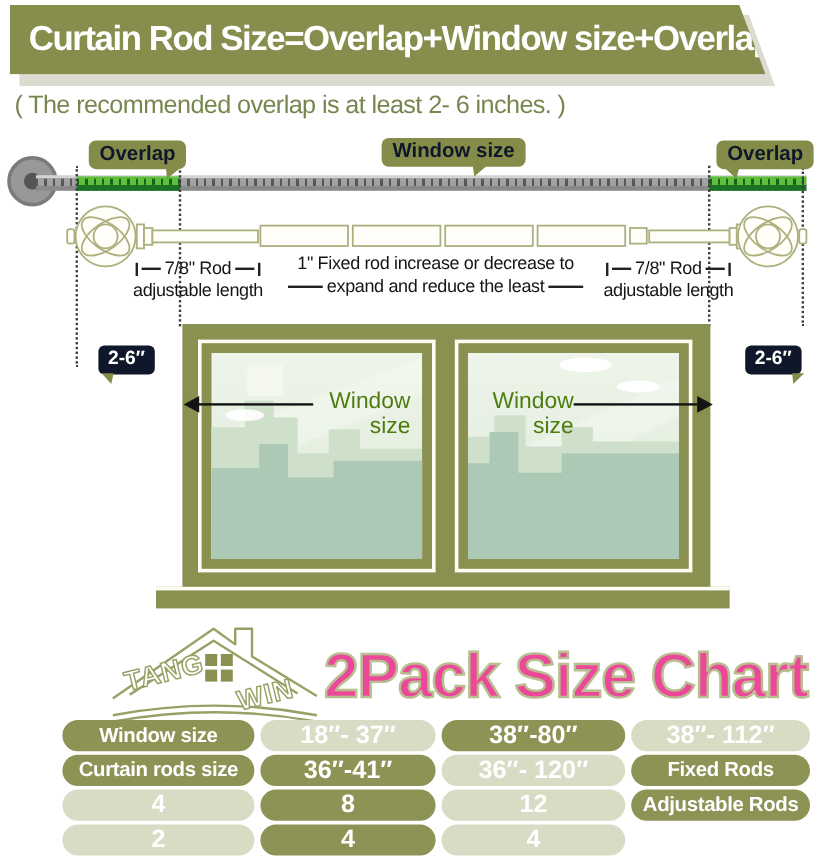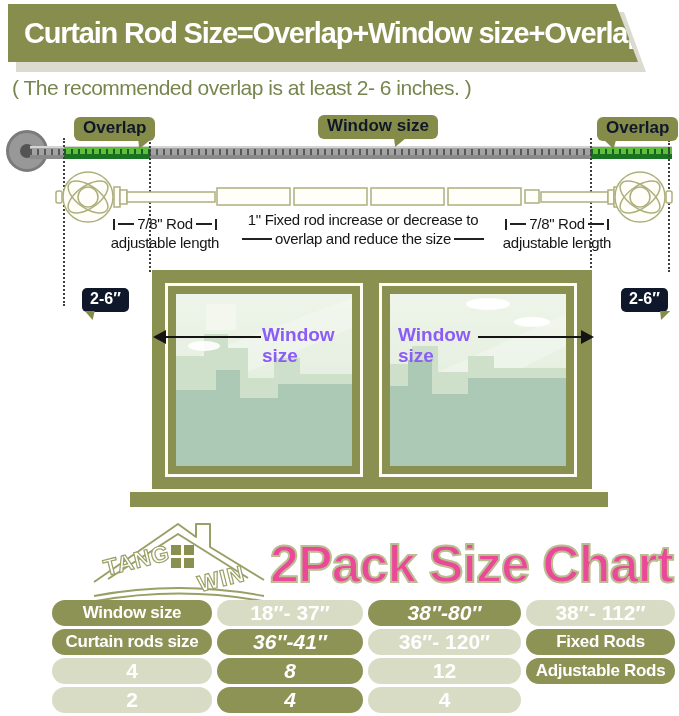--- a/index.html
+++ b/index.html
@@ -57,33 +57,33 @@
   .gap-badge{position:absolute;background:#0f172a;color:#fff;font-weight:bold;font-size:16px;
     padding:2px 8px 4px;border-radius:5px;}
   .gap-badge::after{content:"";position:absolute;top:95%;width:0;height:0;border:5px solid transparent;border-top:9px solid #858c4a;}
   .gap-badge.gl::after{left:10%;transform:skewX(18deg);}
   .gap-badge.gr::after{left:76%;transform:skewX(-24deg);}
 
   .hline{position:absolute;height:2px;background:#141414;}
   .ah{position:absolute;width:0;height:0;border:7px solid transparent;}
   .ah-left{border-right:13px solid #141414;}
   .ah-right{border-left:13px solid #141414;}
-  .pane-label{position:absolute;font-size:19px;color:#8b5cf6;text-align:left;line-height:1.12;font-weight:700;}
+  .pane-label{position:absolute;font-size:19px;color:#4d7c0f;text-align:right;line-height:1.12;font-weight:400;}
 
   
   .logo{position:absolute;left:88px;top:518px;}
   .chart-title{position:absolute;left:270px;top:534px;font-size:52px;font-weight:bold;letter-spacing:-1px;
     color:#ec4899;-webkit-text-stroke:2px #b9bd8f;text-shadow:0 0 1px #c3c79b;white-space:nowrap;}
 
   
   .size-table{position:absolute;left:52px;top:600px;display:grid;
     grid-template-columns:160px 146px 153px 149px;column-gap:5px;row-gap:3px;}
   .pill{height:26px;line-height:26px;border-radius:13px;text-align:center;color:#fff;font-weight:bold;font-size:21px;}
   .pill.lab{background:#8d9355;font-size:17px;letter-spacing:-0.3px;}
-  .pill.olv{background:#8d9355;font-style:italic;}
+  .pill.olv{background:#8d9355;}
   .pill.lgt{background:#d9dcc5;}
 </style>
 </head>
 <body>
 
 <div id="stage">
 
   <div class="banner-shadow"></div>
   <div class="banner">
     <span class="title">Curtain Rod Size=Overlap+Window size+Overlap</span>
@@ -137,21 +137,21 @@
         <span>7/8" Rod</span>
         <span class="dash"></span>
         <span class="tick"></span>
       </div>
     <div>adjustable length</div>
   </div>
   <div class="measure" style="left:240px;top:211px;width:246px;">
     <div>1" Fixed rod  increase or decrease to</div>
     <div class="mline">
         <span class="dash w"></span>
-        <span>overlap and reduce the size</span>
+        <span>expand and reduce the least</span>
         <span class="dash w"></span>
       </div>
   </div>
   <div class="measure" style="left:492px;top:215px;width:130px;">
     <div class="mline">
         <span class="tick"></span>
         <span class="dash"></span>
         <span>7/8" Rod</span>
         <span class="dash"></span>
         <span class="tick"></span>

